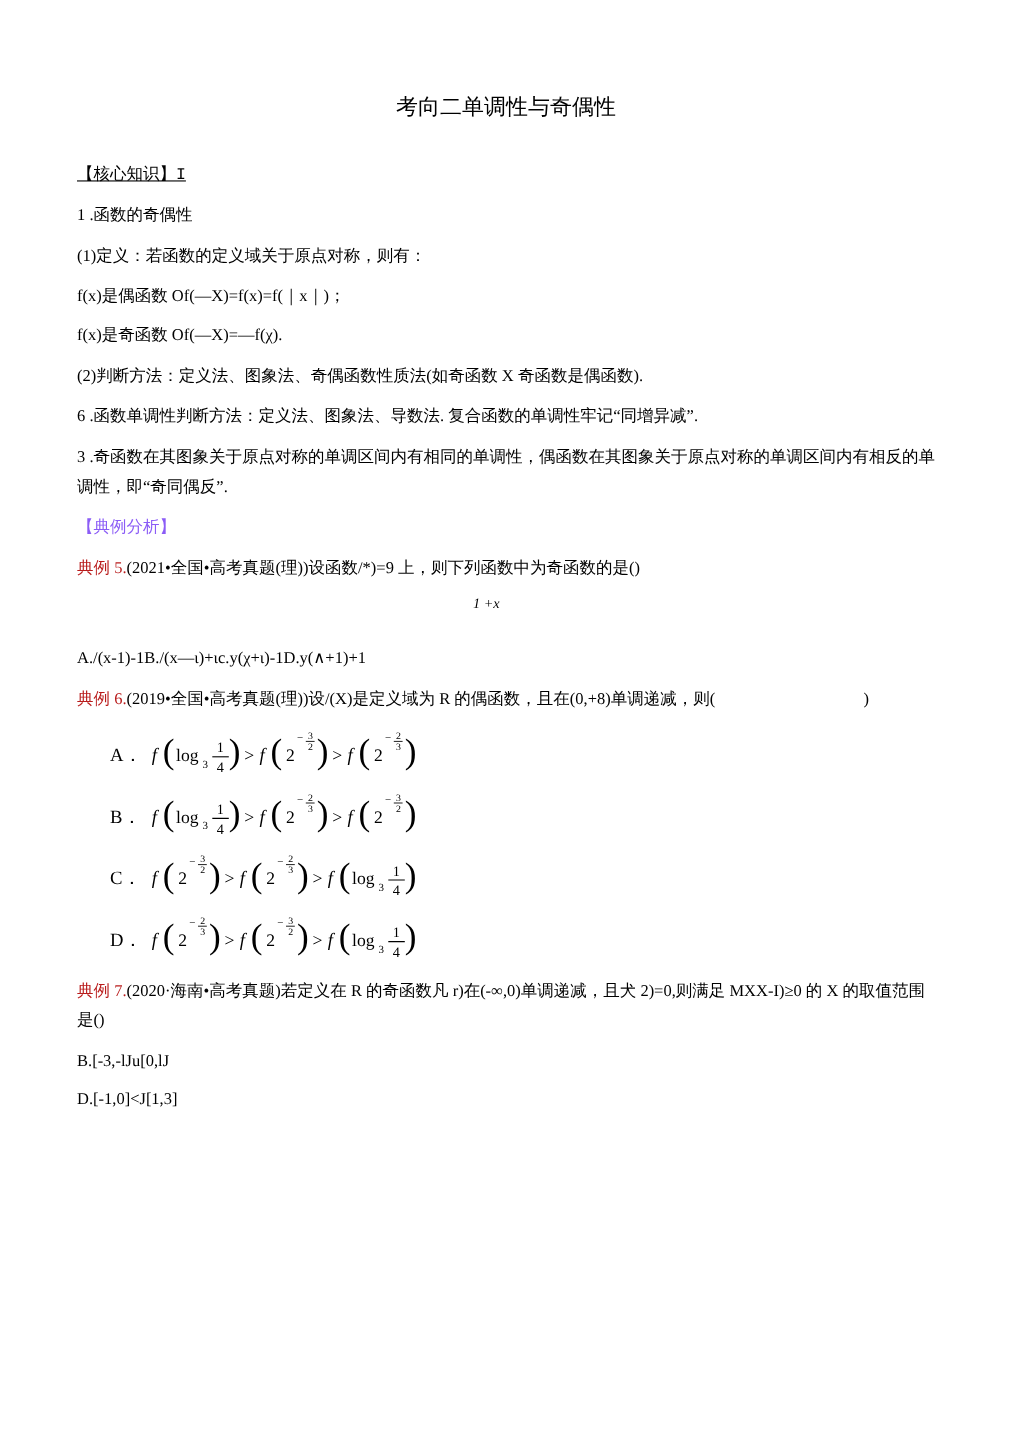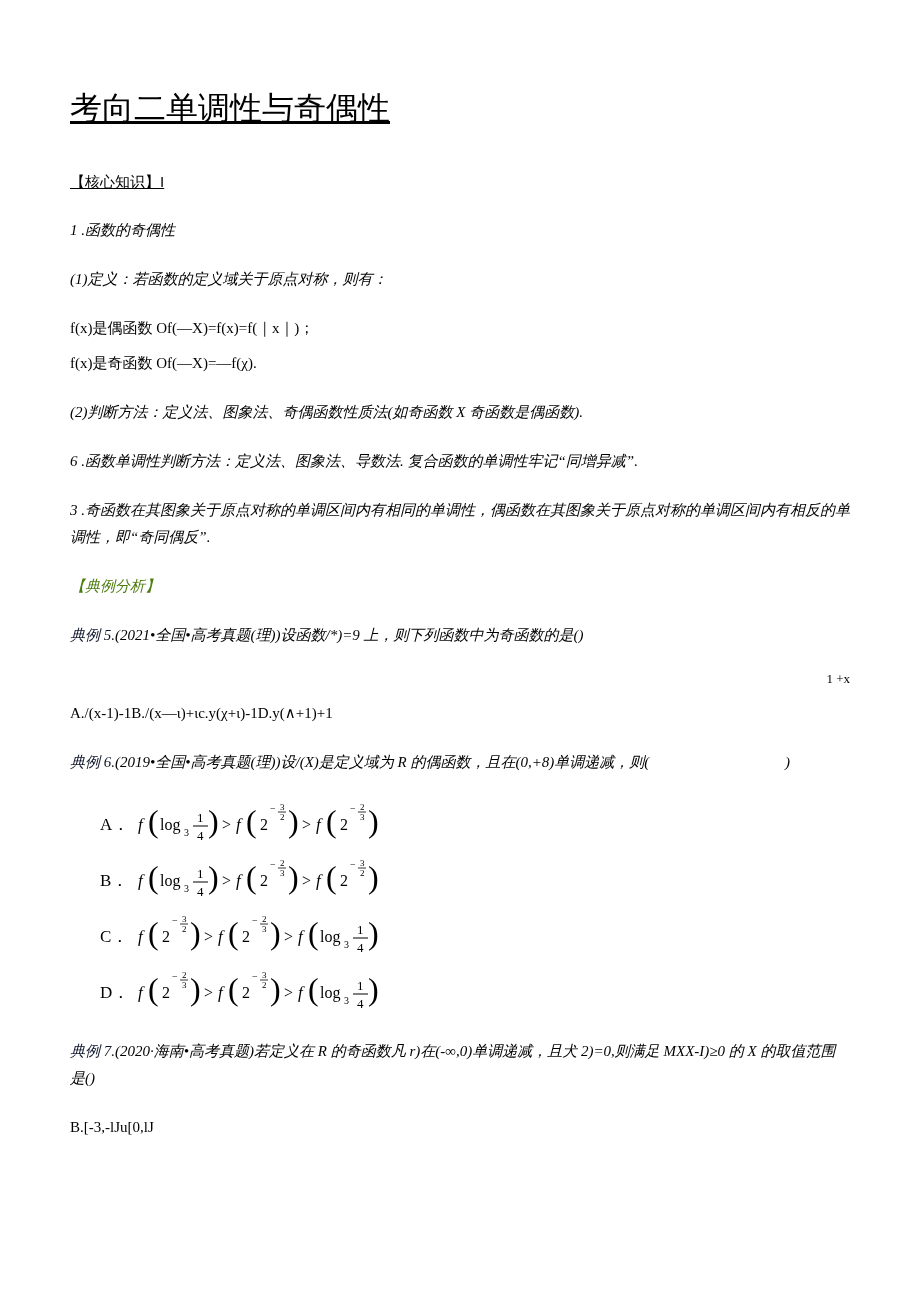--- a/index.html
+++ b/index.html
@@ -7,56 +7,55 @@
     font-size: 15px;
     line-height: 1.8;
     margin: 0;
     padding: 80px 70px 60px 70px;
     width: 920px;
     box-sizing: border-box;
     color: #000;
     background: #fff;
   }
   .title {
-    text-align: left;
-    font-size: 32px;
+    text-align: center;
+    font-size: 20px;
     font-family: "SimSun", serif;
     margin-bottom: 30px;
-    text-decoration: underline;
   }
   .section-header {
     text-decoration: underline;
-    font-family: Liberation Sans, sans-serif;
+    font-family: Liberation Mono, monospace;
   }
   .para {
-    margin: 22px 0;
-    font-style: italic;
+    margin: 10px 0;
   }
   .indent {
     margin: 8px 0;
   }
   .blue {
-    color: #4d7c0f;
+    color: #8b5cf6;
   }
   .link-blue {
-    color: #0f172a;
+    color: #b91c1c;
   }
   .math-block {
     margin: 6px 0 6px 30px;
     font-family: "Times New Roman", serif;
   }
   .math-block svg {
     vertical-align: middle;
   }
   .frac-small {
+    font-style: italic;
     font-family: "Times New Roman", serif;
-    text-align: right;
+    text-align: left;
     margin-left: 360px;
     margin-top: -4px;
-    margin-bottom: 10px;
+    margin-bottom: 26px;
     font-size: 13px;
   }
   .options-row {
     display: flex;
     margin: 8px 0;
   }
   .options-row .opt {
     flex: 1;
   }
   .inline-row {
@@ -234,13 +233,14 @@
 </div>
 
 <div class="para">
   <span class="link-blue">典例 7.</span><span>(2020·海南•高考真题)若定义在 R 的奇函数凡 r)在(-∞,0)单调递减，且犬 2)=0,则满足 MXX-I)≥0 的 X 的取值范围是()</span>
 </div>
 
 <div class="options-row">
   <div class="opt">B.[-3,-lJu[0,lJ</div>
 </div>
 <div class="options-row">
+  <div class="opt">D.[-1,0]&lt;J[1,3]</div>
 </div>
 
 </body></html>

